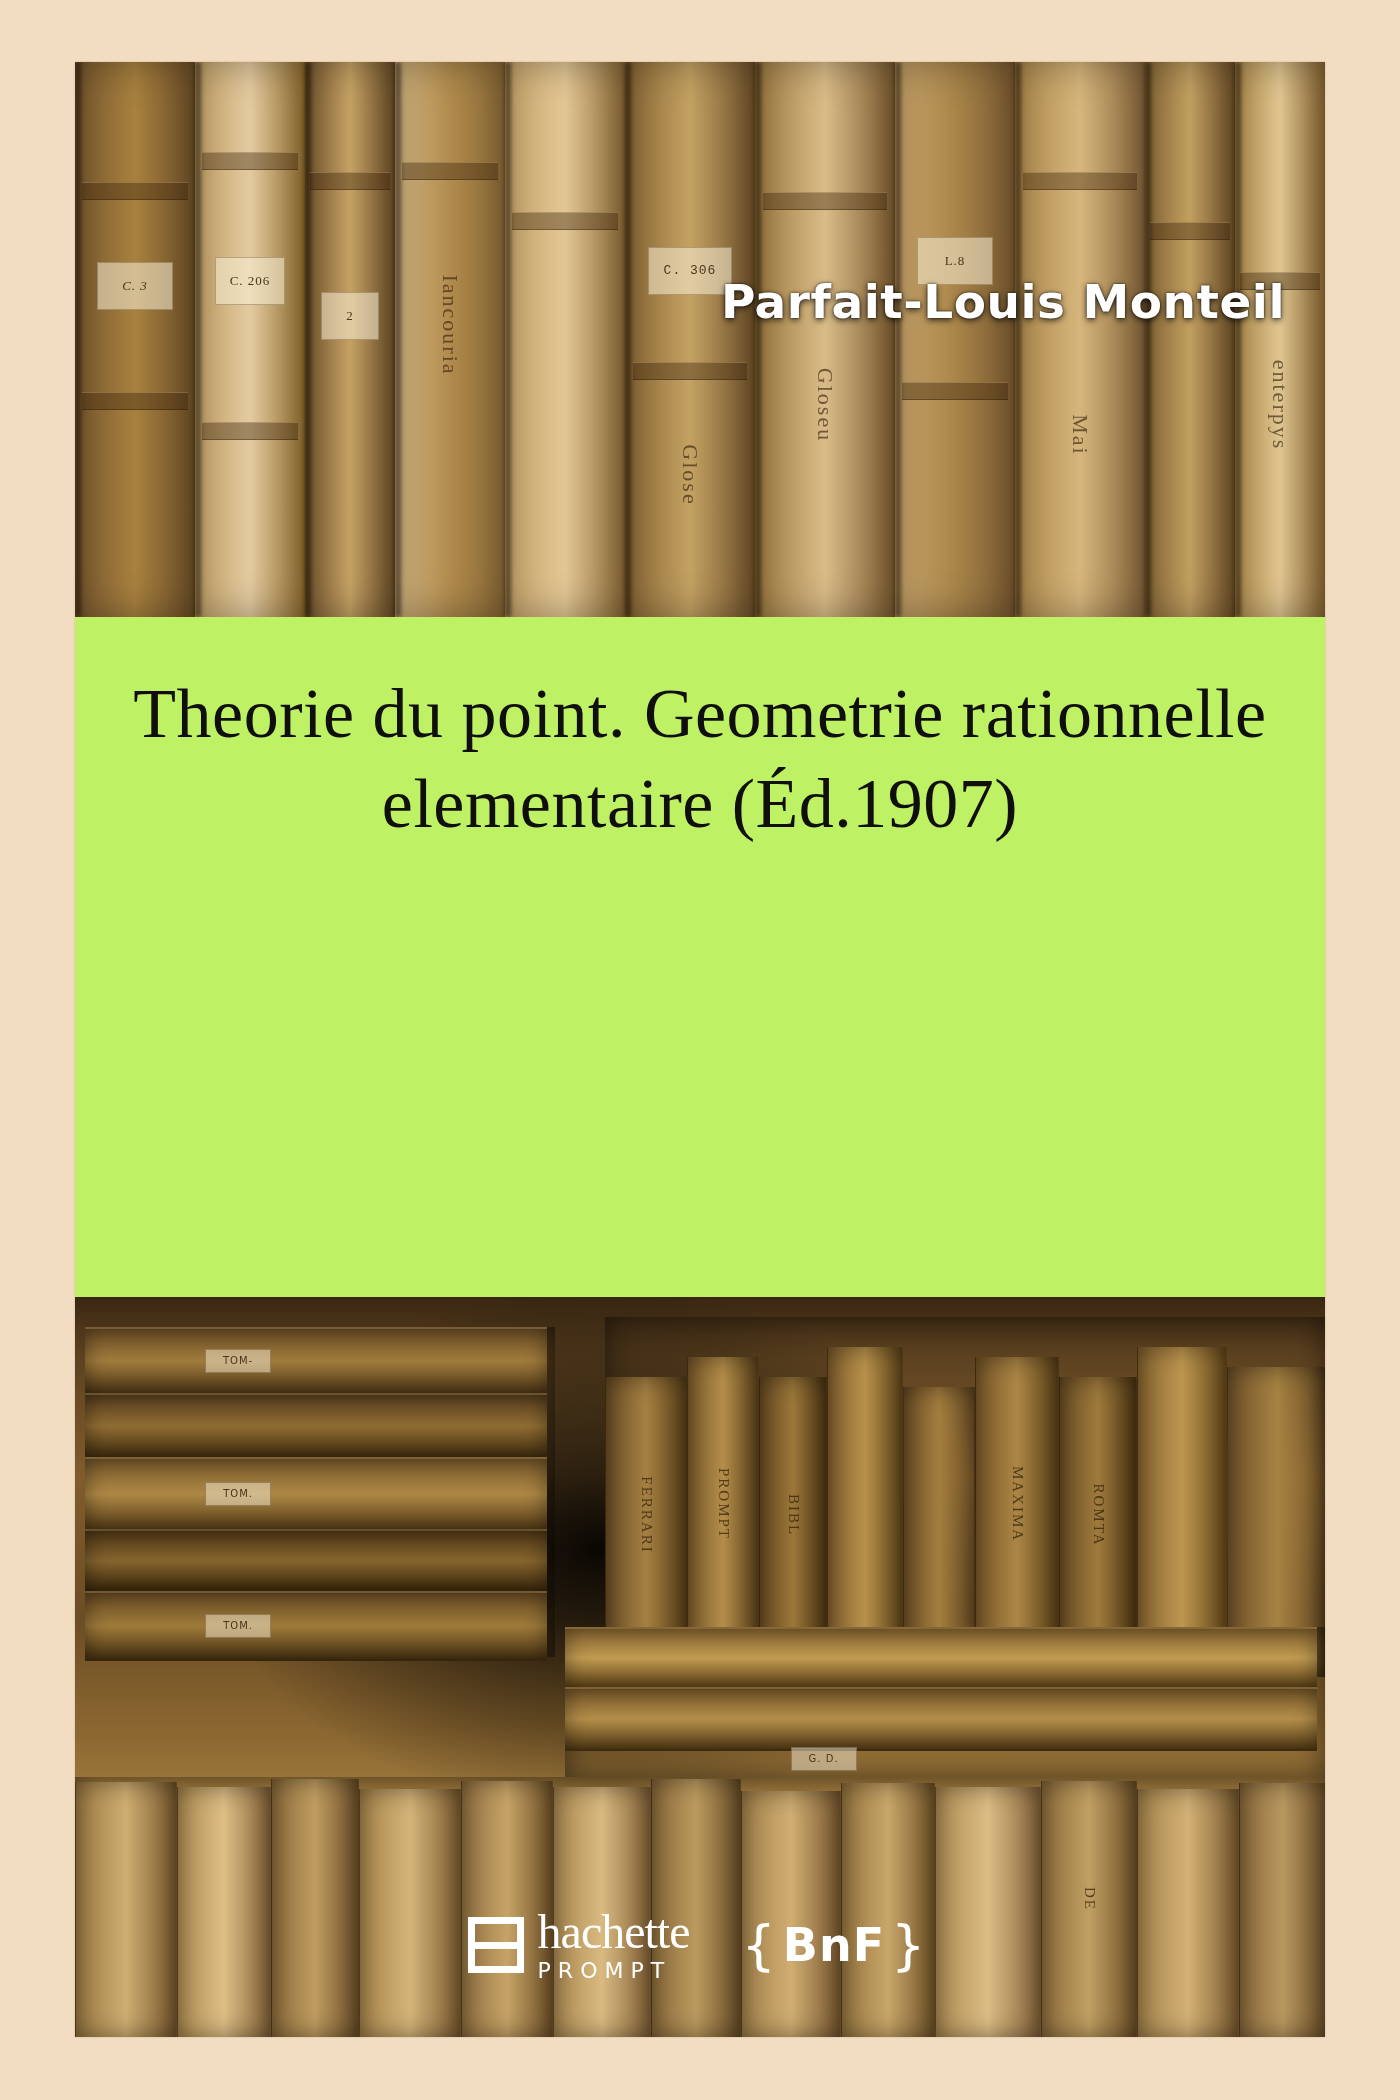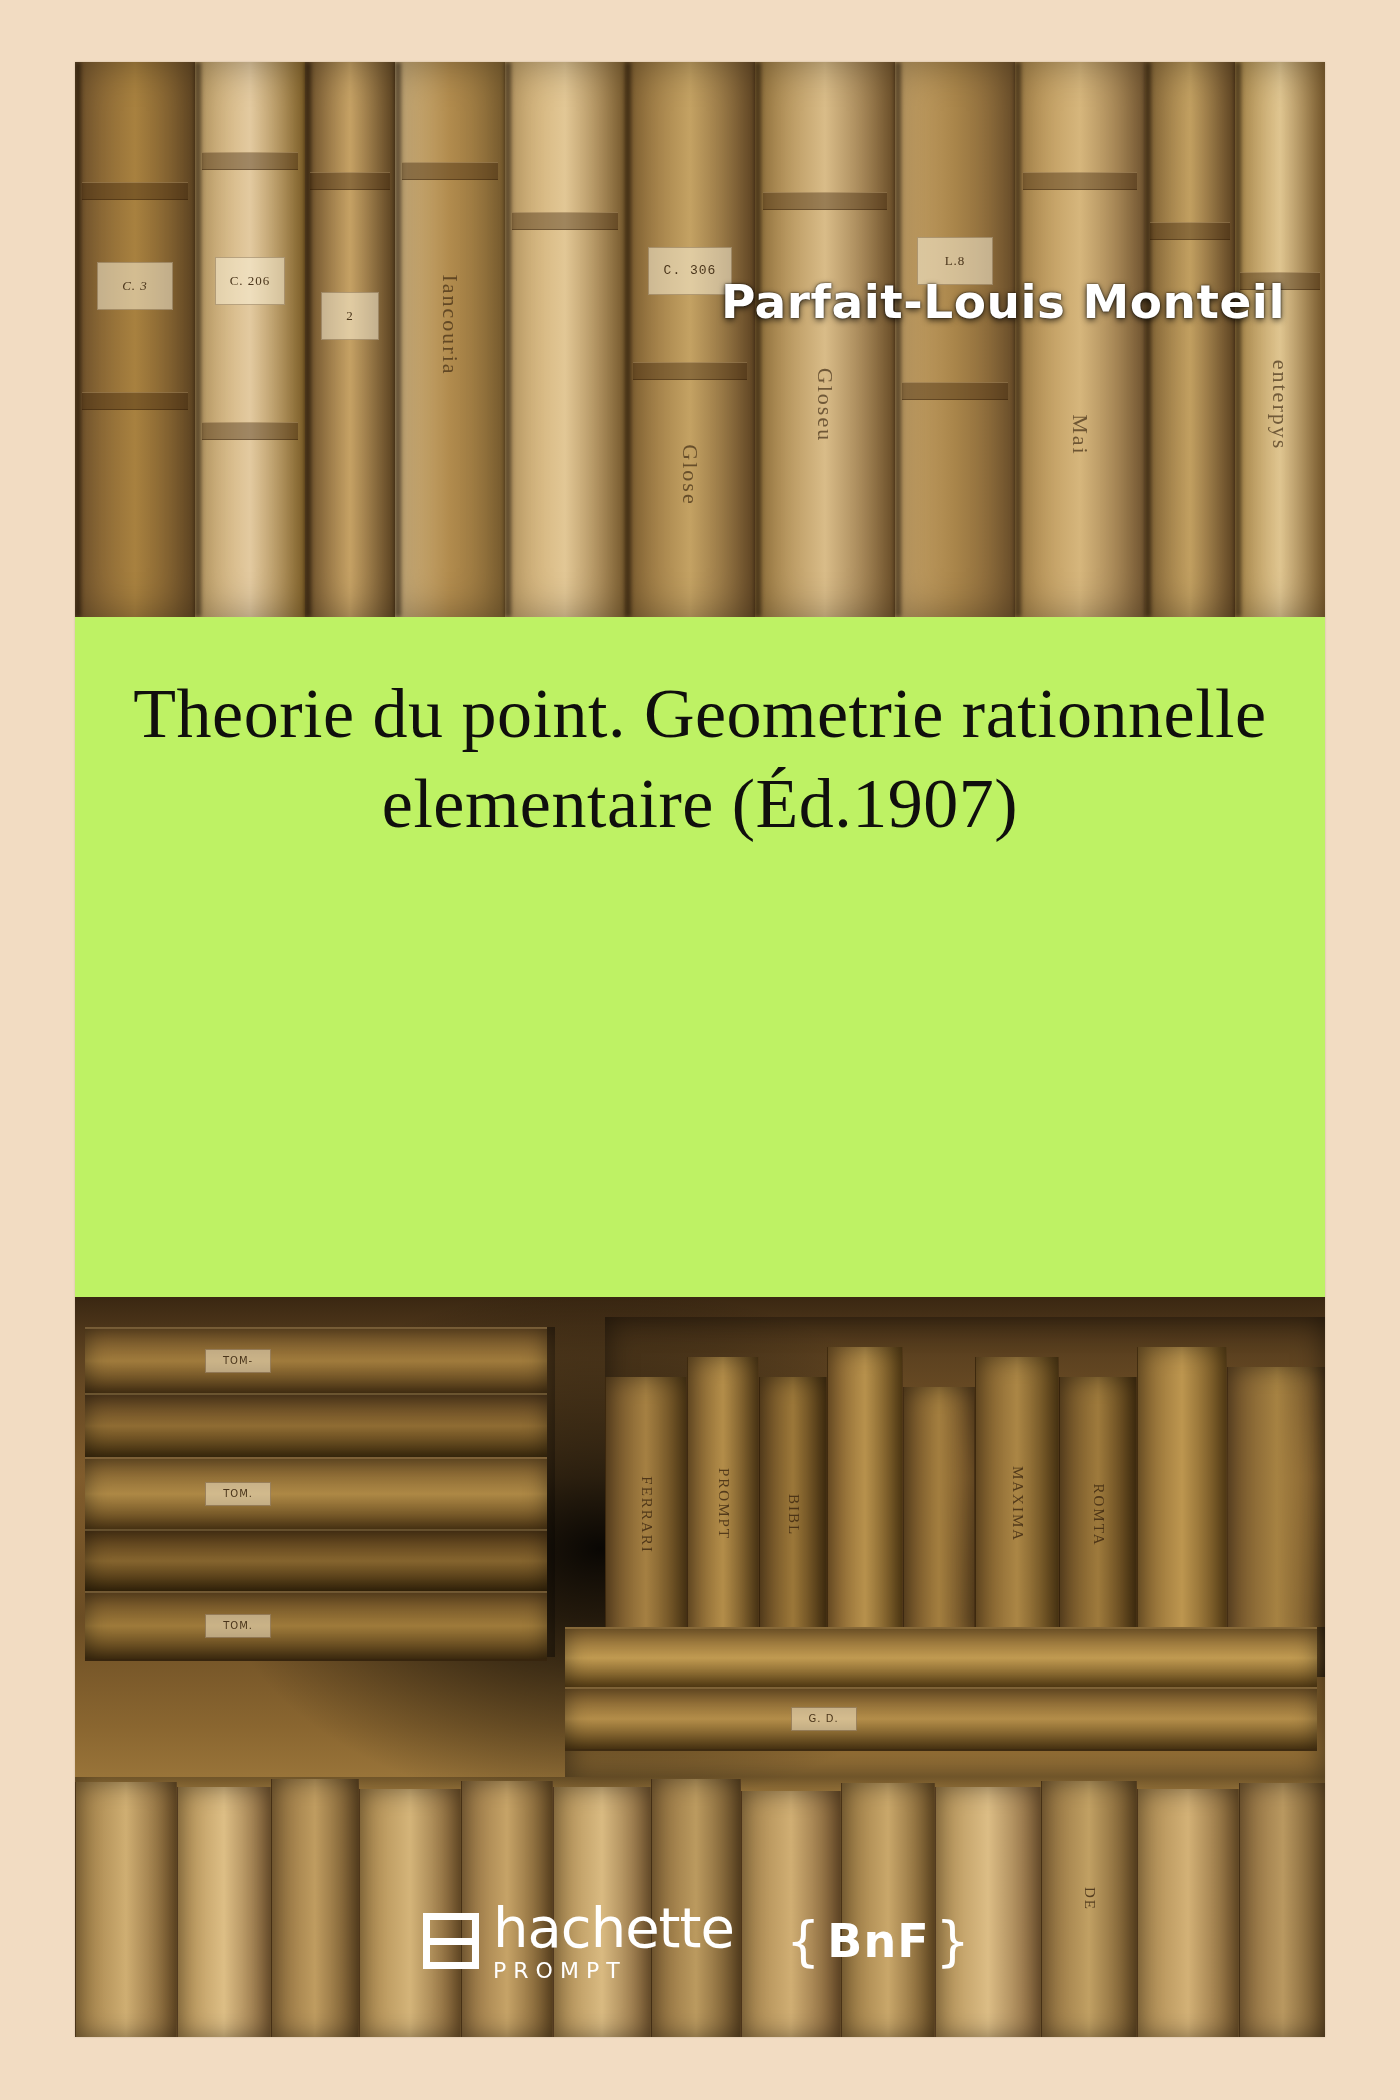--- a/index.html
+++ b/index.html
@@ -253,23 +253,24 @@
     background: rgba(0,0,0,0.0);
     border-left: 0;
   }
   .hachette .words {
     line-height: 1;
     color: #ffffff;
     font-family: "DejaVu Sans", sans-serif;
   }
   .hachette .words .w1 {
     display: block;
-    font-size: 56px;
+    font-size: 48px;
     font-weight: normal;
     letter-spacing: -1px;
+    font-family: Liberation Serif, serif;
   }
   .hachette .words .w2 {
     display: block;
     font-size: 22px;
     letter-spacing: 7px;
     margin-top: 4px;
   }
   .bnf {
     color: #ffffff;
     font-family: "DejaVu Sans", sans-serif;
@@ -403,21 +404,21 @@
         <div class="vbook" style="left:454px;width:76px;height:300px;background:linear-gradient(to right,#6d4f25,#9e7a3c,#4e3613);">
             <span class="vlabel">ROMTA</span>
           </div>
         <div class="vbook" style="left:532px;width:88px;height:330px;background:linear-gradient(to right,#86642f,#bd964f,#66491b);"></div>
         <div class="vbook" style="left:622px;width:98px;height:310px;background:linear-gradient(to right,#71522a,#a68242,#55391410);"></div>
       </div>
 
       <div class="stack" style="left:490px;top:330px;width:760px;height:150px;">
         <div class="hbook" style="top:0;height:58px;background:linear-gradient(to bottom,#8a6731,#c09a51,#644718);"></div>
         <div class="hbook" style="top:60px;height:60px;background:linear-gradient(to bottom,#7c5b2b,#b38d49,#5a4017);">
-            <span class="tag" style="left:30%;">G. D.</span>
+            <span class="tag" style="left:30%;margin-top:40px;">G. D.</span>
           </div>
       </div>
 
       <div class="stack" style="left:0;top:480px;width:1250px;height:260px;">
         <div class="vbook" style="left:0;width:100px;height:255px;background:linear-gradient(to right,#9b7942,#cfae72,#77572c);"></div>
         <div class="vbook" style="left:102px;width:92px;height:250px;background:linear-gradient(to right,#b08d52,#ddbe85,#866439);"></div>
         <div class="vbook" style="left:196px;width:86px;height:258px;background:linear-gradient(to right,#8d6c3b,#bf9c60,#6d5028);"></div>
         <div class="vbook" style="left:284px;width:100px;height:248px;background:linear-gradient(to right,#a8854b,#d4b479,#7d5c30);"></div>
         <div class="vbook" style="left:386px;width:90px;height:256px;background:linear-gradient(to right,#927040,#c6a367,#705228);"></div>
         <div class="vbook" style="left:478px;width:96px;height:250px;background:linear-gradient(to right,#ab8950,#d9ba81,#836237);"></div>

